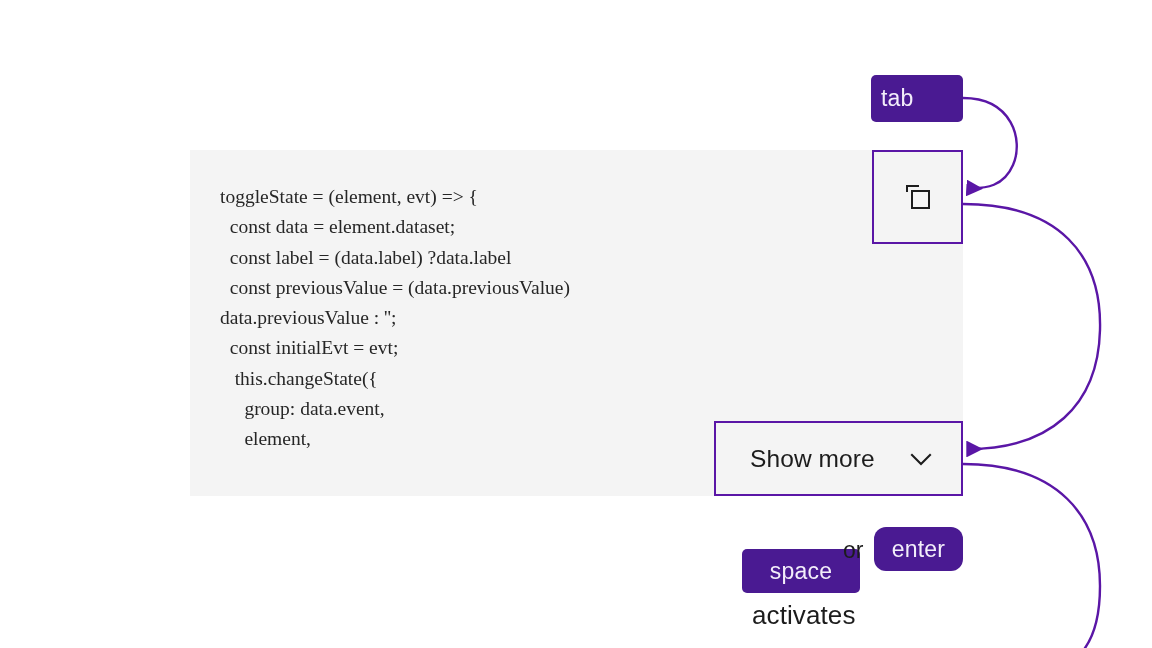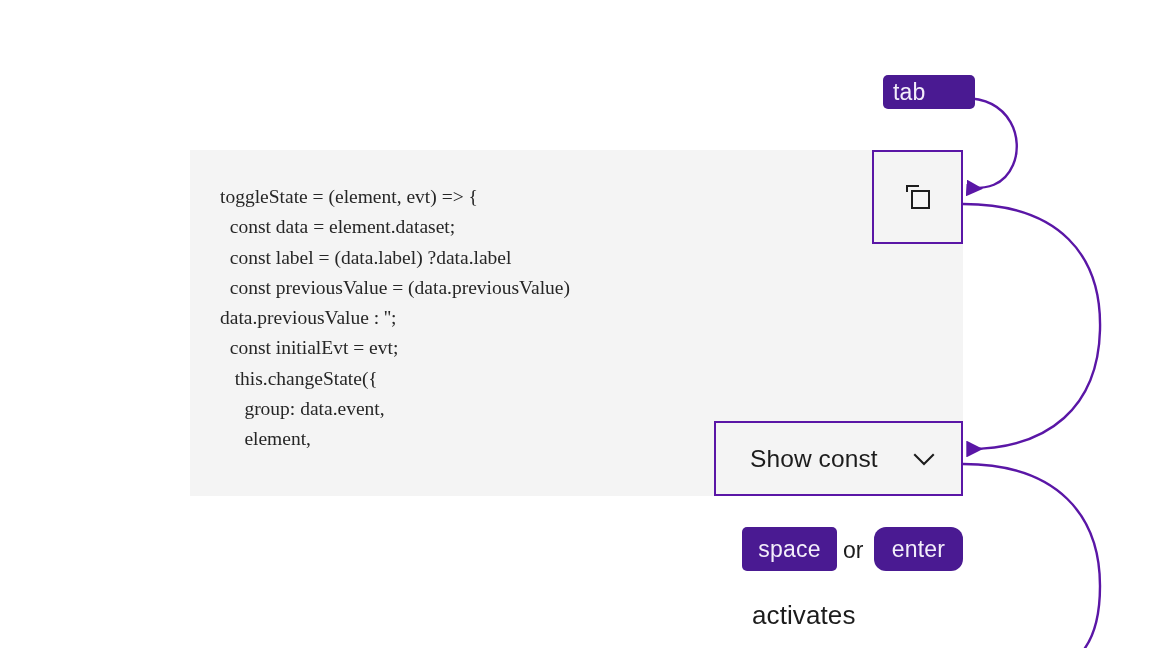--- a/index.html
+++ b/index.html
@@ -112,29 +112,28 @@
     display: flex;
     align-items: center;
     justify-content: center;
     letter-spacing: 0.2px;
     box-sizing: border-box;
   }
   #key-tab {
     left: 871px;
     top: 75px;
     width: 92px;
-    height: 34px;
+    height: 47px;
     justify-content: flex-start;
     padding-left: 10px;
-    margin-left: 12px;
   }
   #key-space {
     left: 742px;
-    top: 527px;
-    width: 95px;
+    top: 549px;
+    width: 118px;
     height: 44px;
   }
   #key-enter {
     left: 874px;
     top: 527px;
     width: 89px;
     height: 44px;
     border-radius: 12px;
   }
 
@@ -190,21 +189,21 @@
       <svg viewBox="0 0 28 28" width="28" height="28" xmlns="http://www.w3.org/2000/svg">
 
         <path d="M 2 9 L 2 2 L 15 2 L 15 4 L 4 4 L 4 9 Z" fill="#1c1c1c"></path>
 
         <rect x="8" y="8" width="17" height="17" fill="none" stroke="#1c1c1c" stroke-width="2"></rect>
       </svg>
     </span>
   </button>
 
   <button id="show-more-button">
-    <span class="label">Show const</span>
+    <span class="label">Show more</span>
     <span class="chevron">
       <svg viewBox="0 0 26 26" width="26" height="26" xmlns="http://www.w3.org/2000/svg">
         <path d="M 4 9 L 13 18 L 22 9" fill="none" stroke="#1c1c1c" stroke-width="2.1" stroke-linecap="square" stroke-linejoin="miter"></path>
       </svg>
     </span>
   </button>
 
   <div class="key-badge" id="key-tab">tab</div>
 
   <div class="key-badge" id="key-space">space</div>

